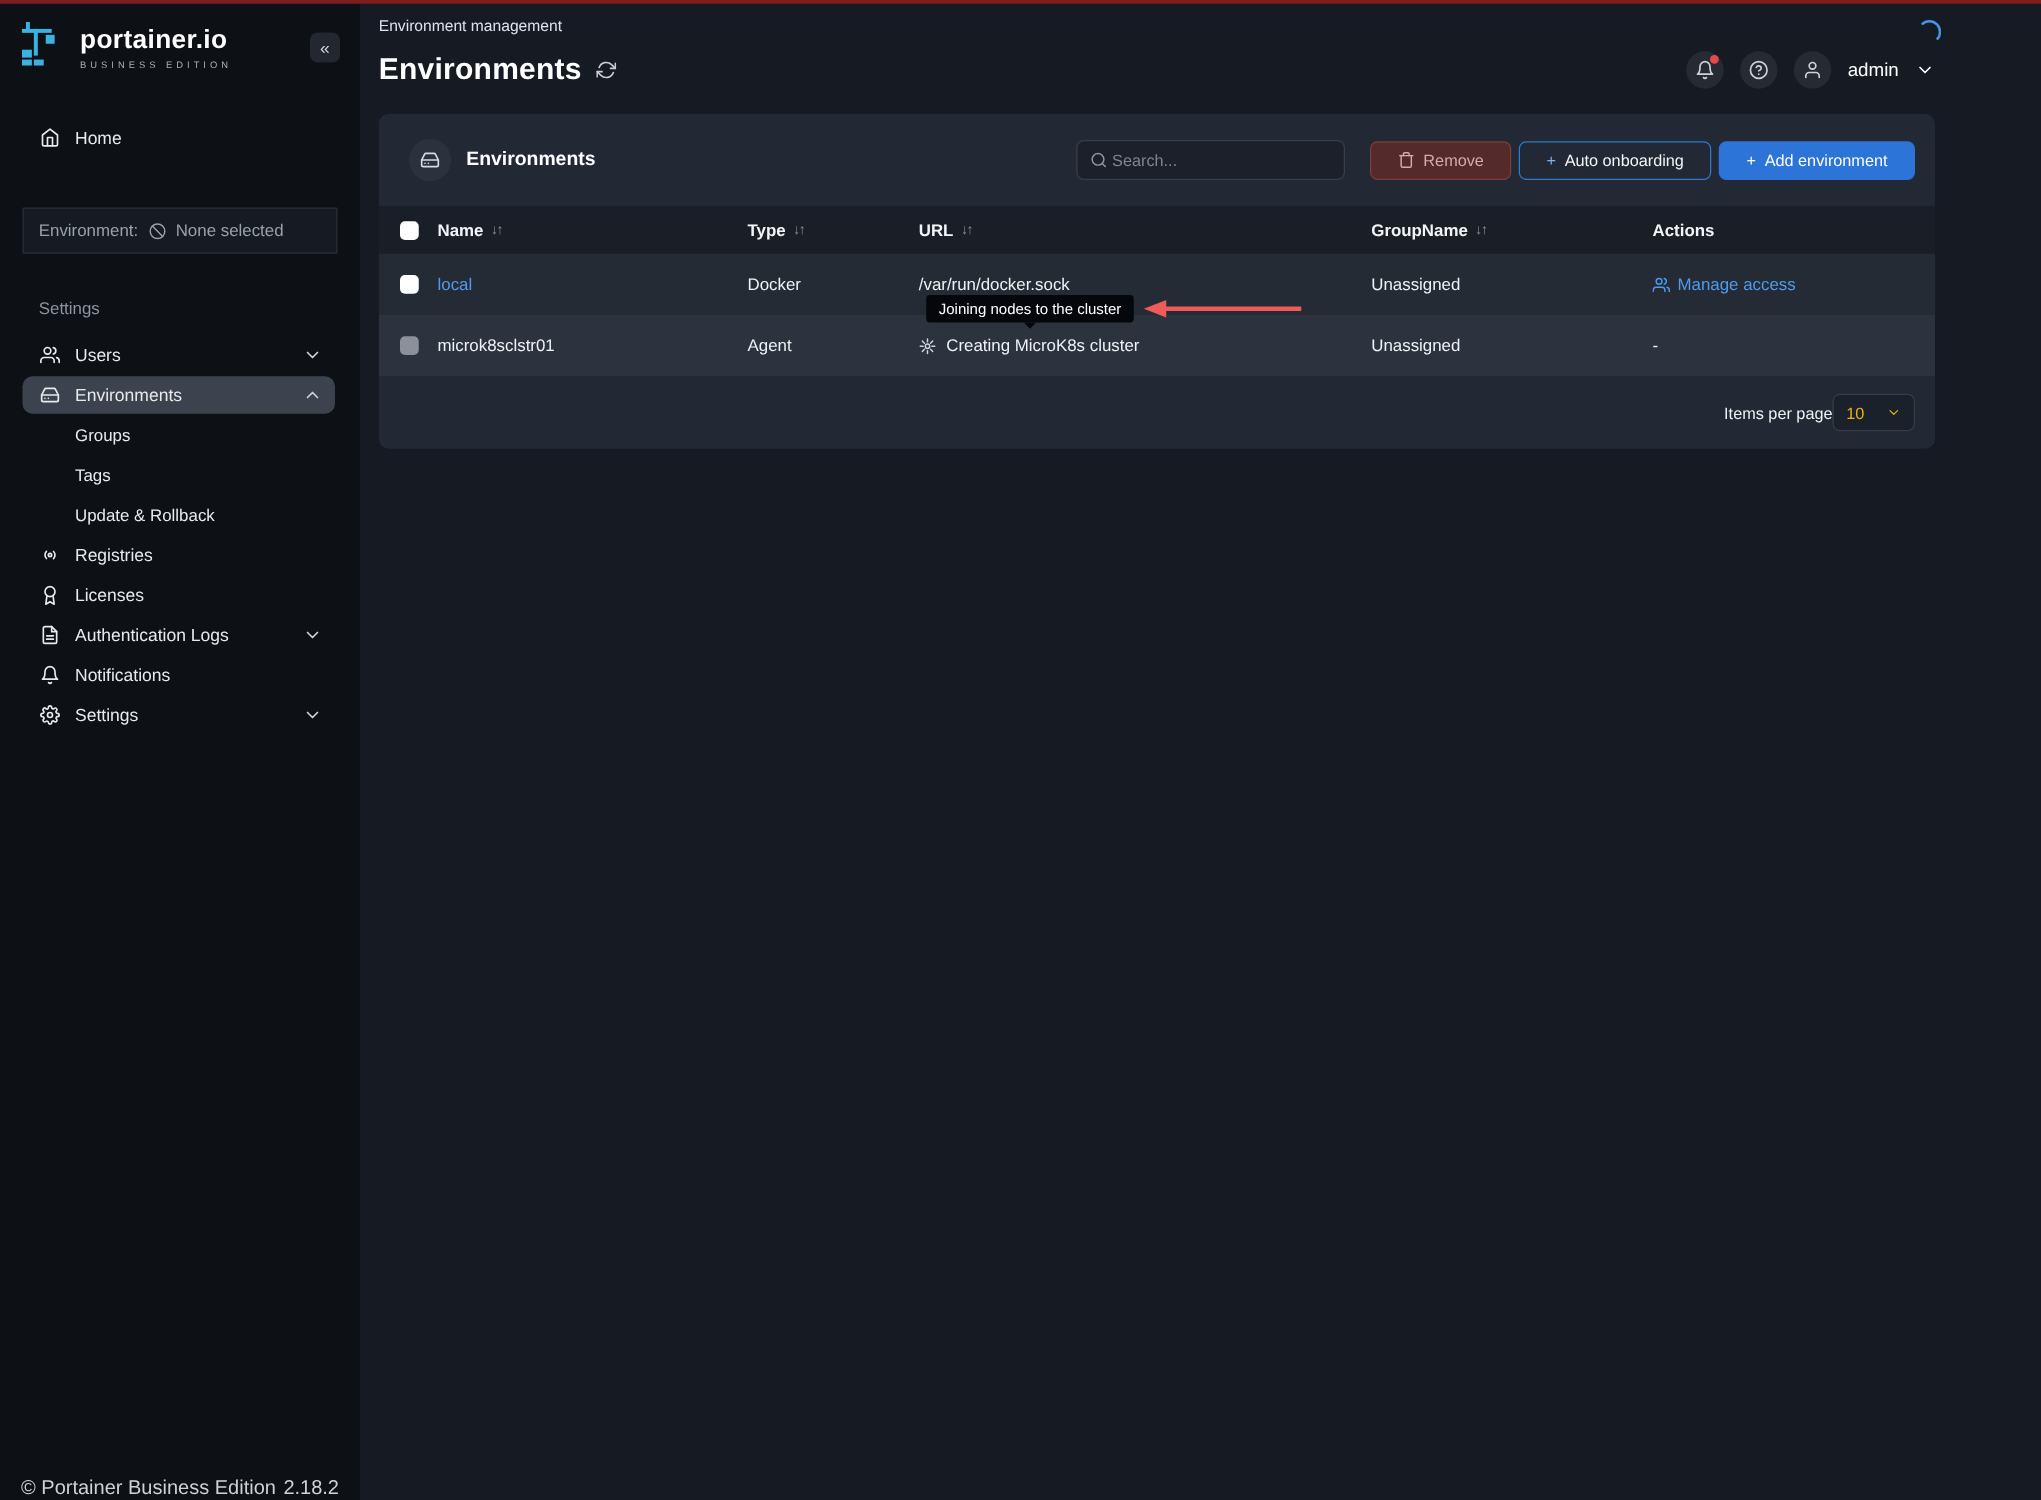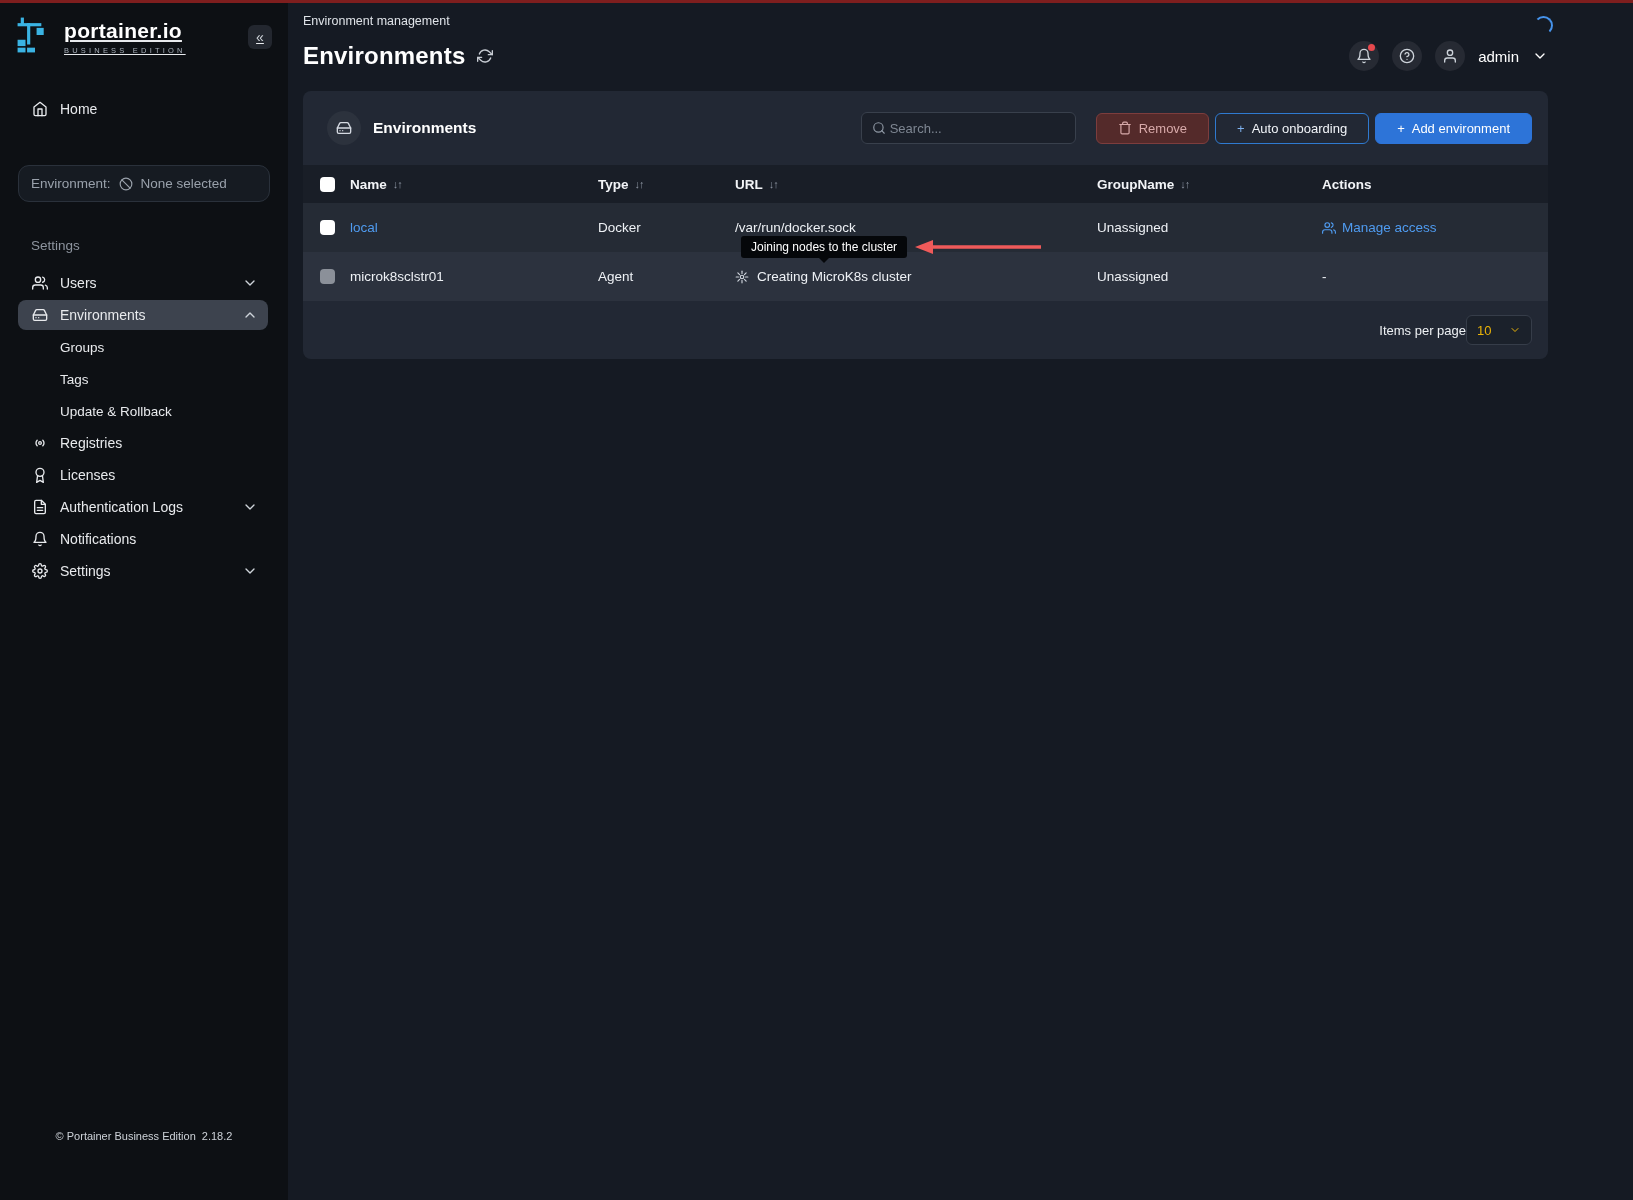--- a/index.html
+++ b/index.html
@@ -5,32 +5,32 @@
   * { margin:0; padding:0; box-sizing:border-box; }
   html,body { background:#0b0d12; }
   body { font-family:"Liberation Sans","DejaVu Sans",sans-serif; }
   .app { position:relative; width:1633px; height:1200px; overflow:hidden; display:flex; background:#151a23; }
 
   
   .top-line { position:absolute; top:0; left:0; width:100%; height:3px; background:#7e1e1e; z-index:60; }
 
   
   .sidebar { width:288px; flex:0 0 288px; background:#0d1014; color:#e8eaed; display:flex; flex-direction:column; padding-top:16px; }
-  .logo-row { display:flex; align-items:center; gap:10px; padding:0 16px;text-decoration:underline; }
+  .logo-row { display:flex; align-items:center; gap:10px; padding:0 16px; }
   .logo-text .t1 { font-size:21px; font-weight:700; color:#fff; letter-spacing:.3px; }
   .logo-text .t2 { font-size:7.5px; letter-spacing:3.2px; color:#a9b1bb; margin-top:3px; }
   .collapse-btn { margin-left:auto; width:24px; height:24px; border:none; border-radius:6px; background:#23272f; color:#cfd4da; font-size:14px; line-height:1; cursor:pointer; }
   .nav-item { display:flex; align-items:center; gap:12px; height:30px; margin:1px 20px 1px 18px; padding:0 10px 0 14px; border-radius:8px; font-size:14px; color:#e8eaed; cursor:pointer; }
   .nav-item.active { background:#3d434e; }
   .nav-item .chev { margin-left:auto; color:#cfd4da; }
   .nav-item.sub { padding-left:42px; height:30px; font-size:13.5px; }
   .home-item { margin-top:36px; }
-  .env-selector { margin:40px 18px 0 18px; display:flex; align-items:center; gap:8px; background:#161b22; border:1px solid #2a313b; border-radius:11px; padding:10px 12px; color:#99a1ab; font-size:13.5px; }
+  .env-selector { margin:40px 18px 0 18px; display:flex; align-items:center; gap:8px; background:#161b22; border:1px solid #2a313b; border-radius:1px; padding:10px 12px; color:#99a1ab; font-size:13.5px; }
   .section-label { margin:36px 0 14px 31px; color:#8d949e; font-size:13.5px; }
-  .sidebar-footer { margin-top:auto; margin-bottom:58px; display:flex; justify-content:center; gap:6px; font-size:11px; color:#cdd2d8; }
+  .sidebar-footer { margin-top:auto; display:flex; justify-content:center; gap:6px; font-size:16px; color:#cdd2d8; }
 
   .ic { width:16px; height:16px; stroke:currentColor; fill:none; stroke-width:2; stroke-linecap:round; stroke-linejoin:round; flex:0 0 auto; }
   .ic14 { width:14px; height:14px; }
   .ic12 { width:12px; height:12px; }
 
   
   .main { flex:1; position:relative; padding:14px 85px 0 15px; background:#151a23; }
   .breadcrumb { font-size:12.5px; color:#dfe3e8; cursor:pointer; }
   .title-row { margin-top:13px; display:flex; align-items:center; }
   .page-title { font-size:24px; font-weight:700; color:#fff; letter-spacing:.2px; }

